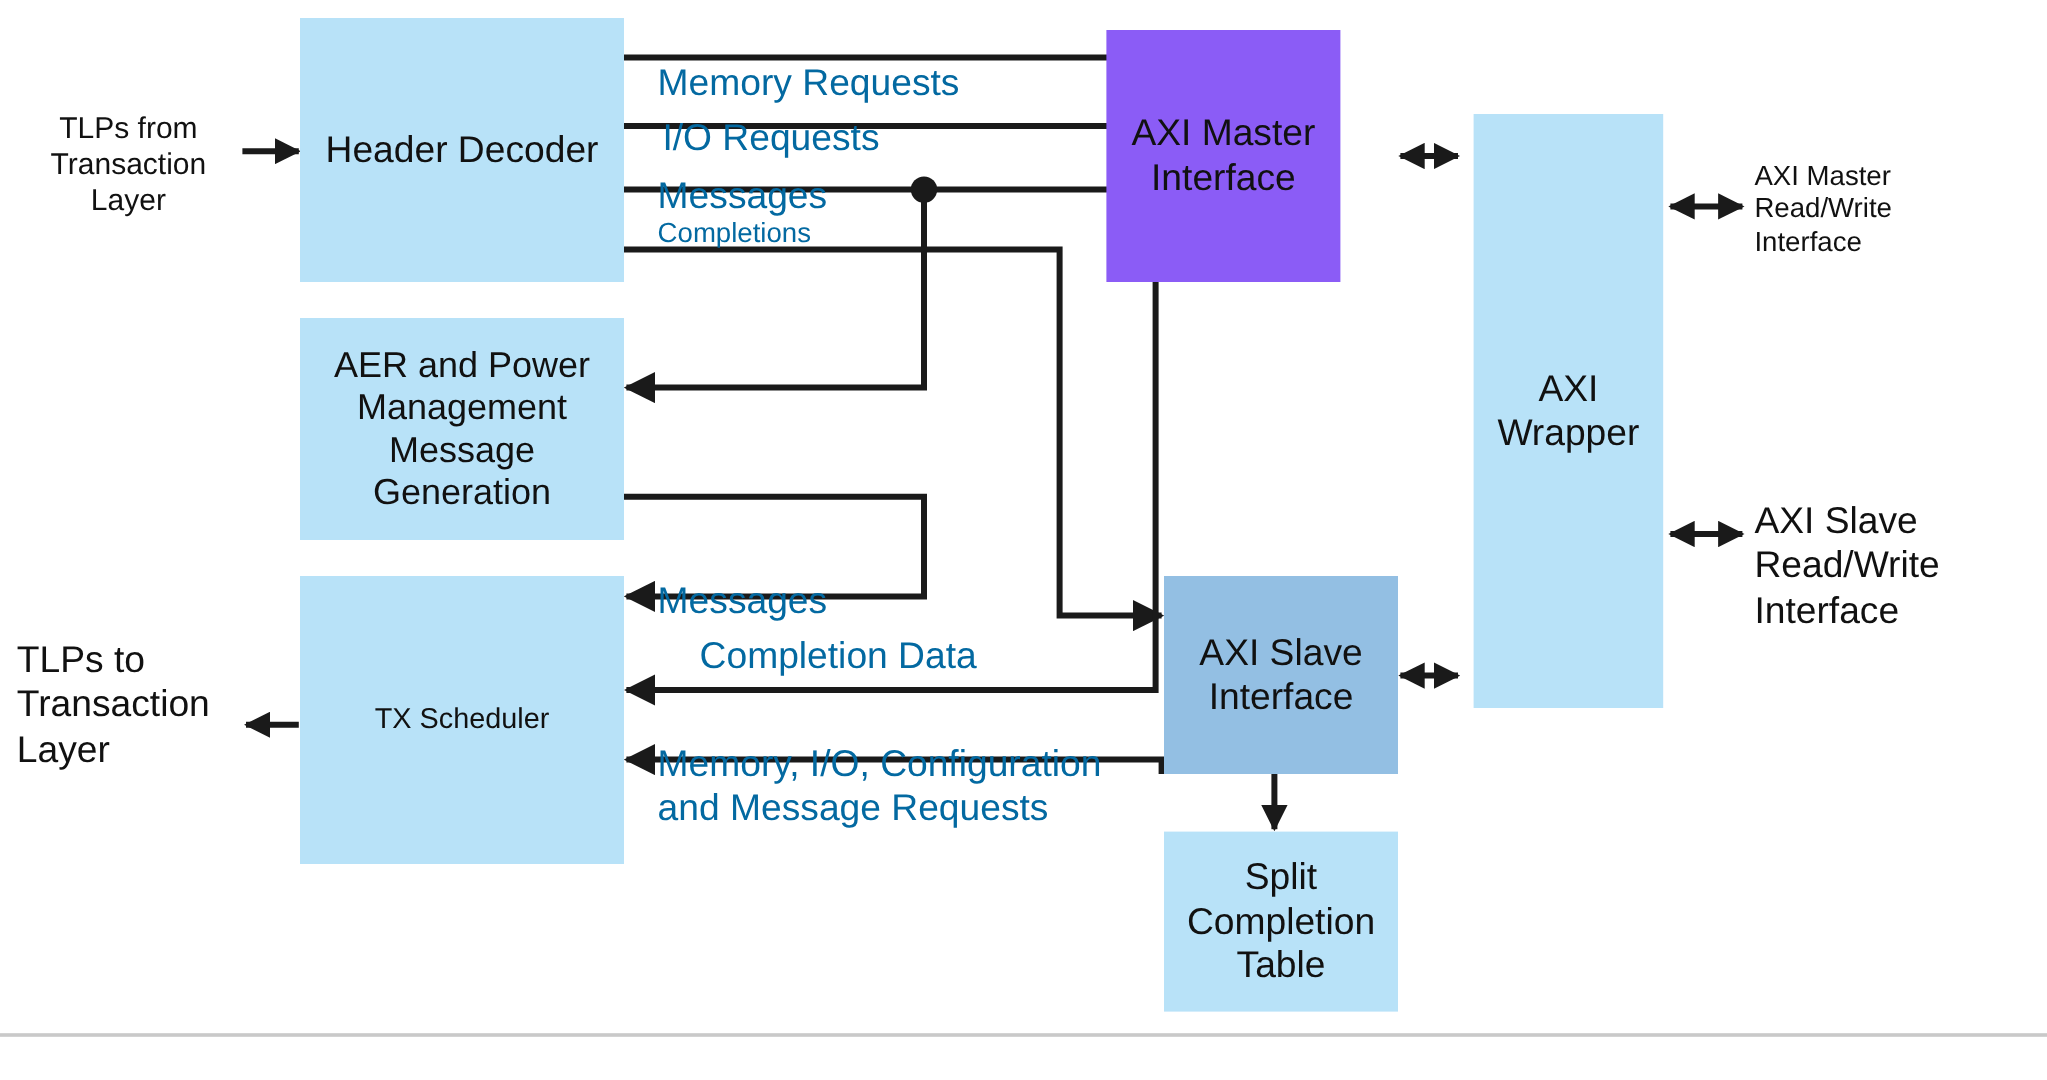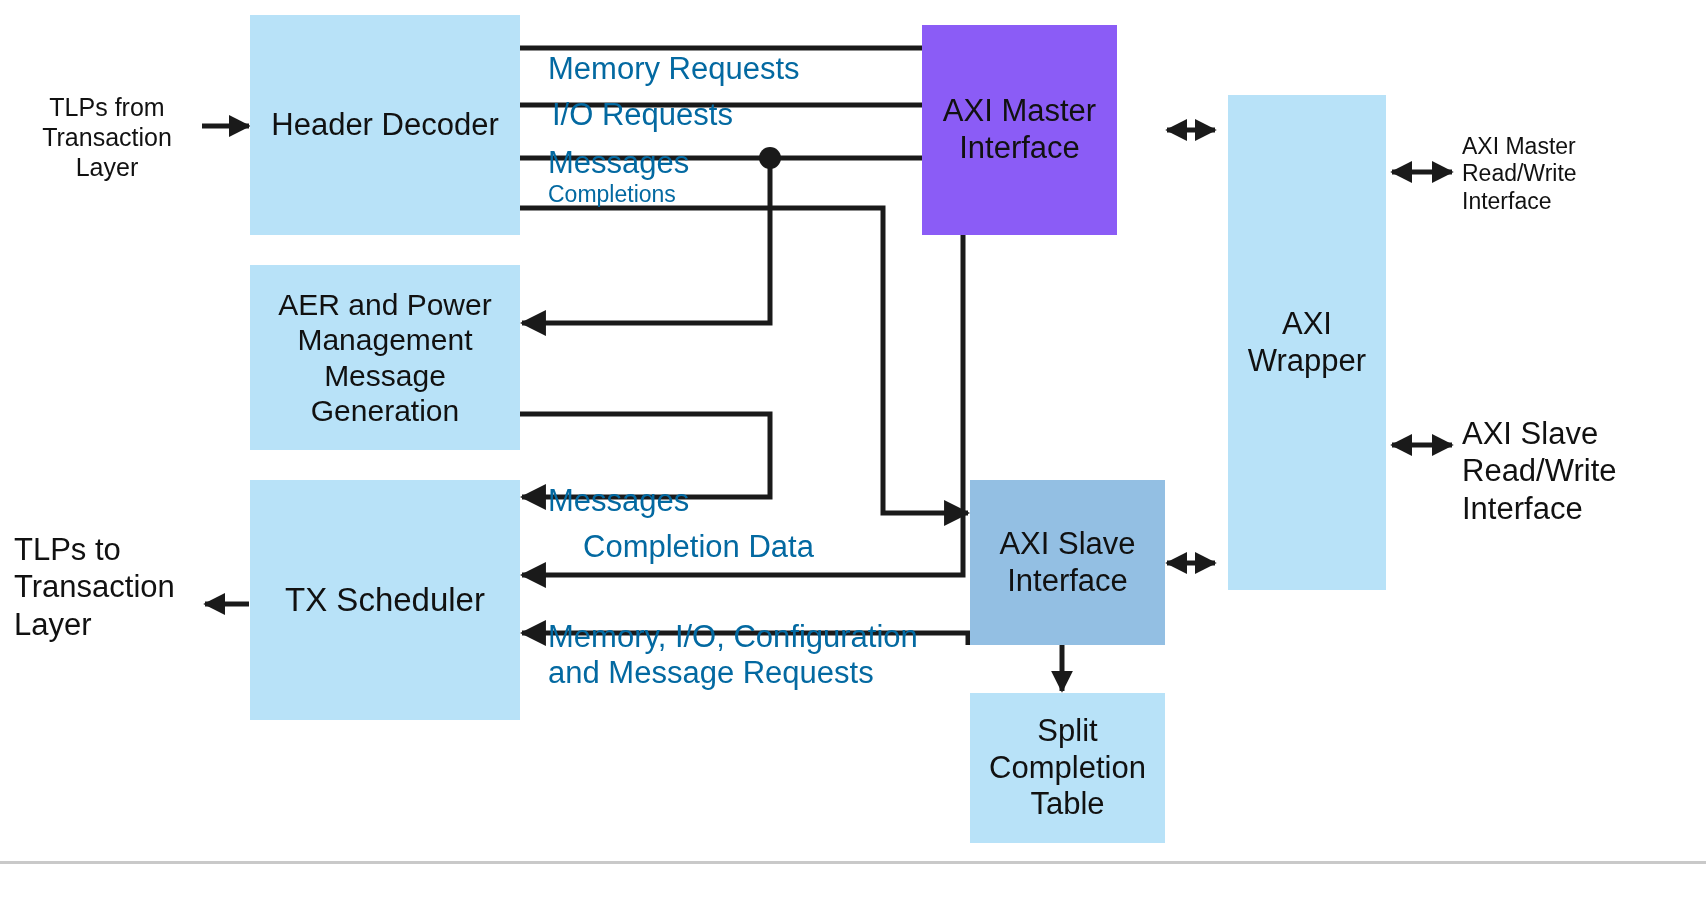--- a/index.html
+++ b/index.html
@@ -68,21 +68,21 @@
 Decoder</span>
   </div>
 
   <div class="blk" style="left:250px;top:265px;width:270px;height:185px;background:#b8e2f8;font-size:30px;">
     <span>AER and Power
 Management
 Message
 Generation</span>
   </div>
 
-  <div class="blk" style="left:250px;top:480px;width:270px;height:240px;background:#b8e2f8;font-size:33px;">
+  <div class="blk" style="left:250px;top:480px;width:270px;height:240px;background:#b8e2f8;font-size:24px;">
     <span>TX
 Scheduler</span>
   </div>
 
   <div class="blk" style="left:922px;top:25px;width:195px;height:210px;background:#8b5cf6;font-size:31px;">
     <span>AXI Master
 Interface</span>
   </div>
 
   <div class="blk" style="left:970px;top:480px;width:195px;height:165px;background:#93bfe3;font-size:31px;">

